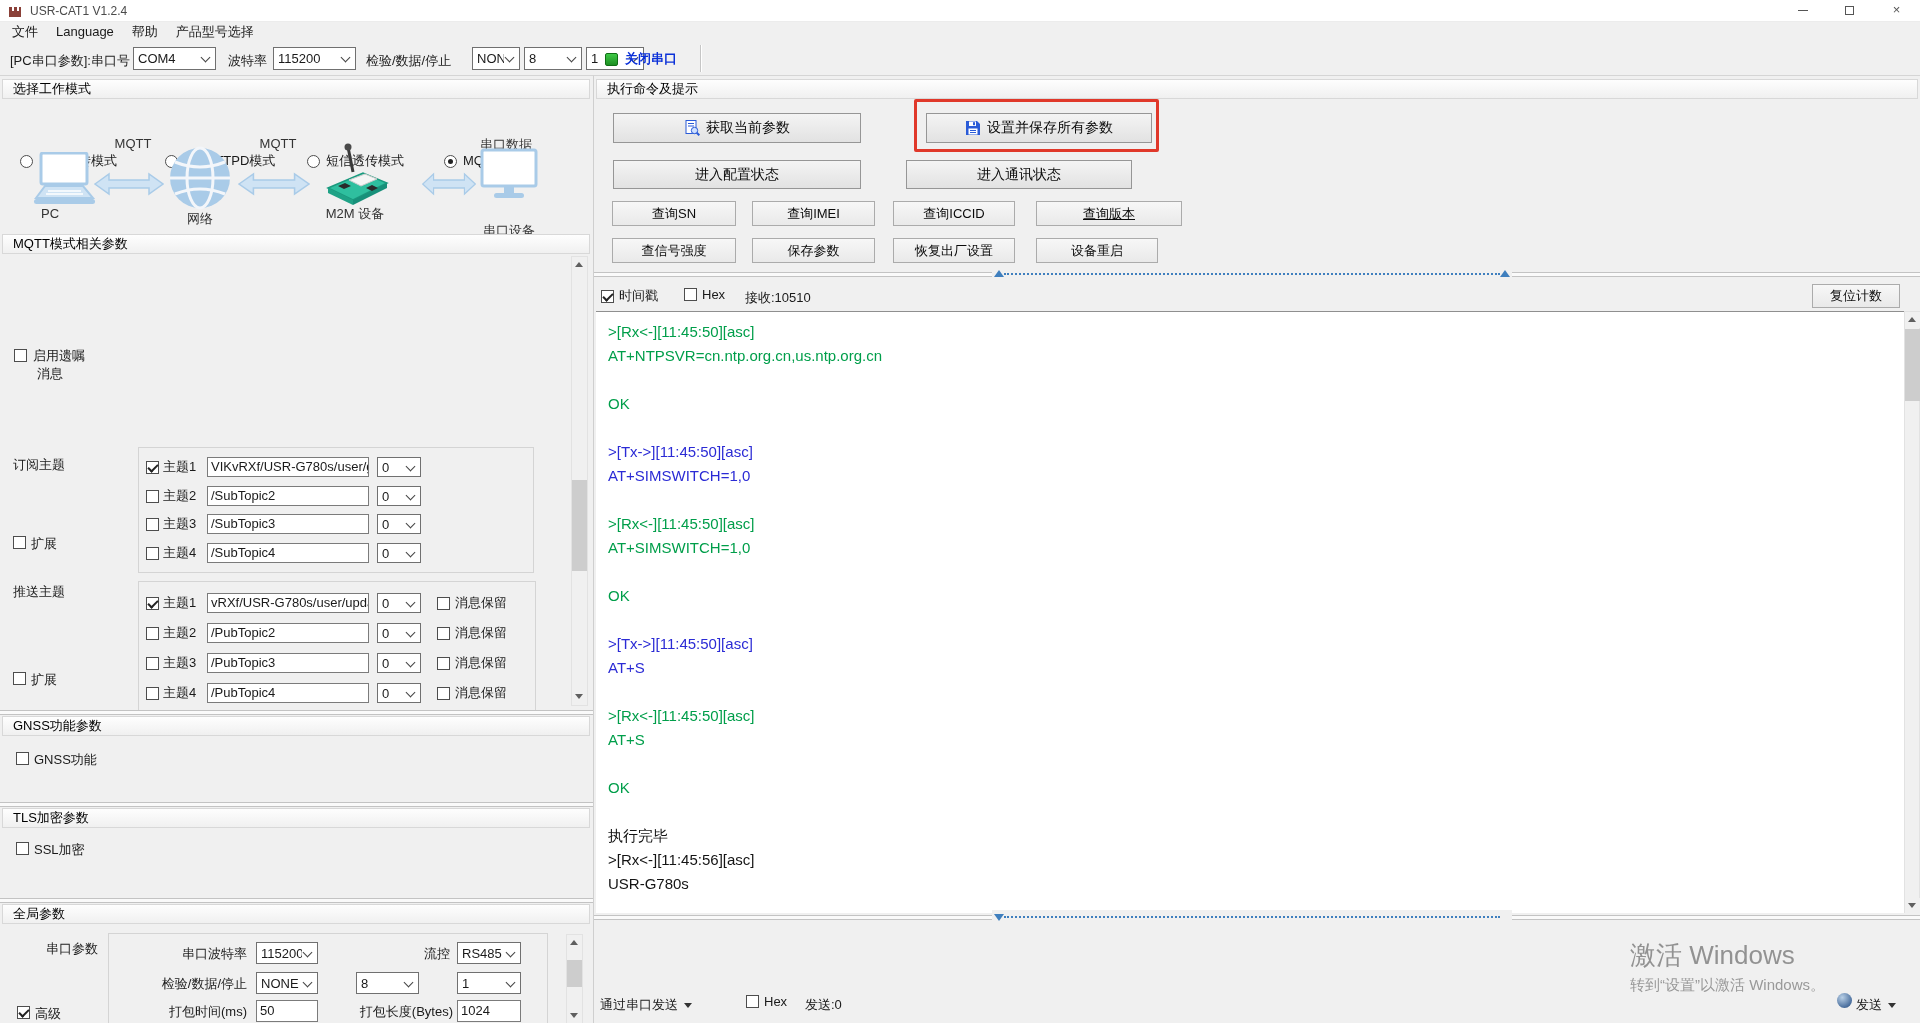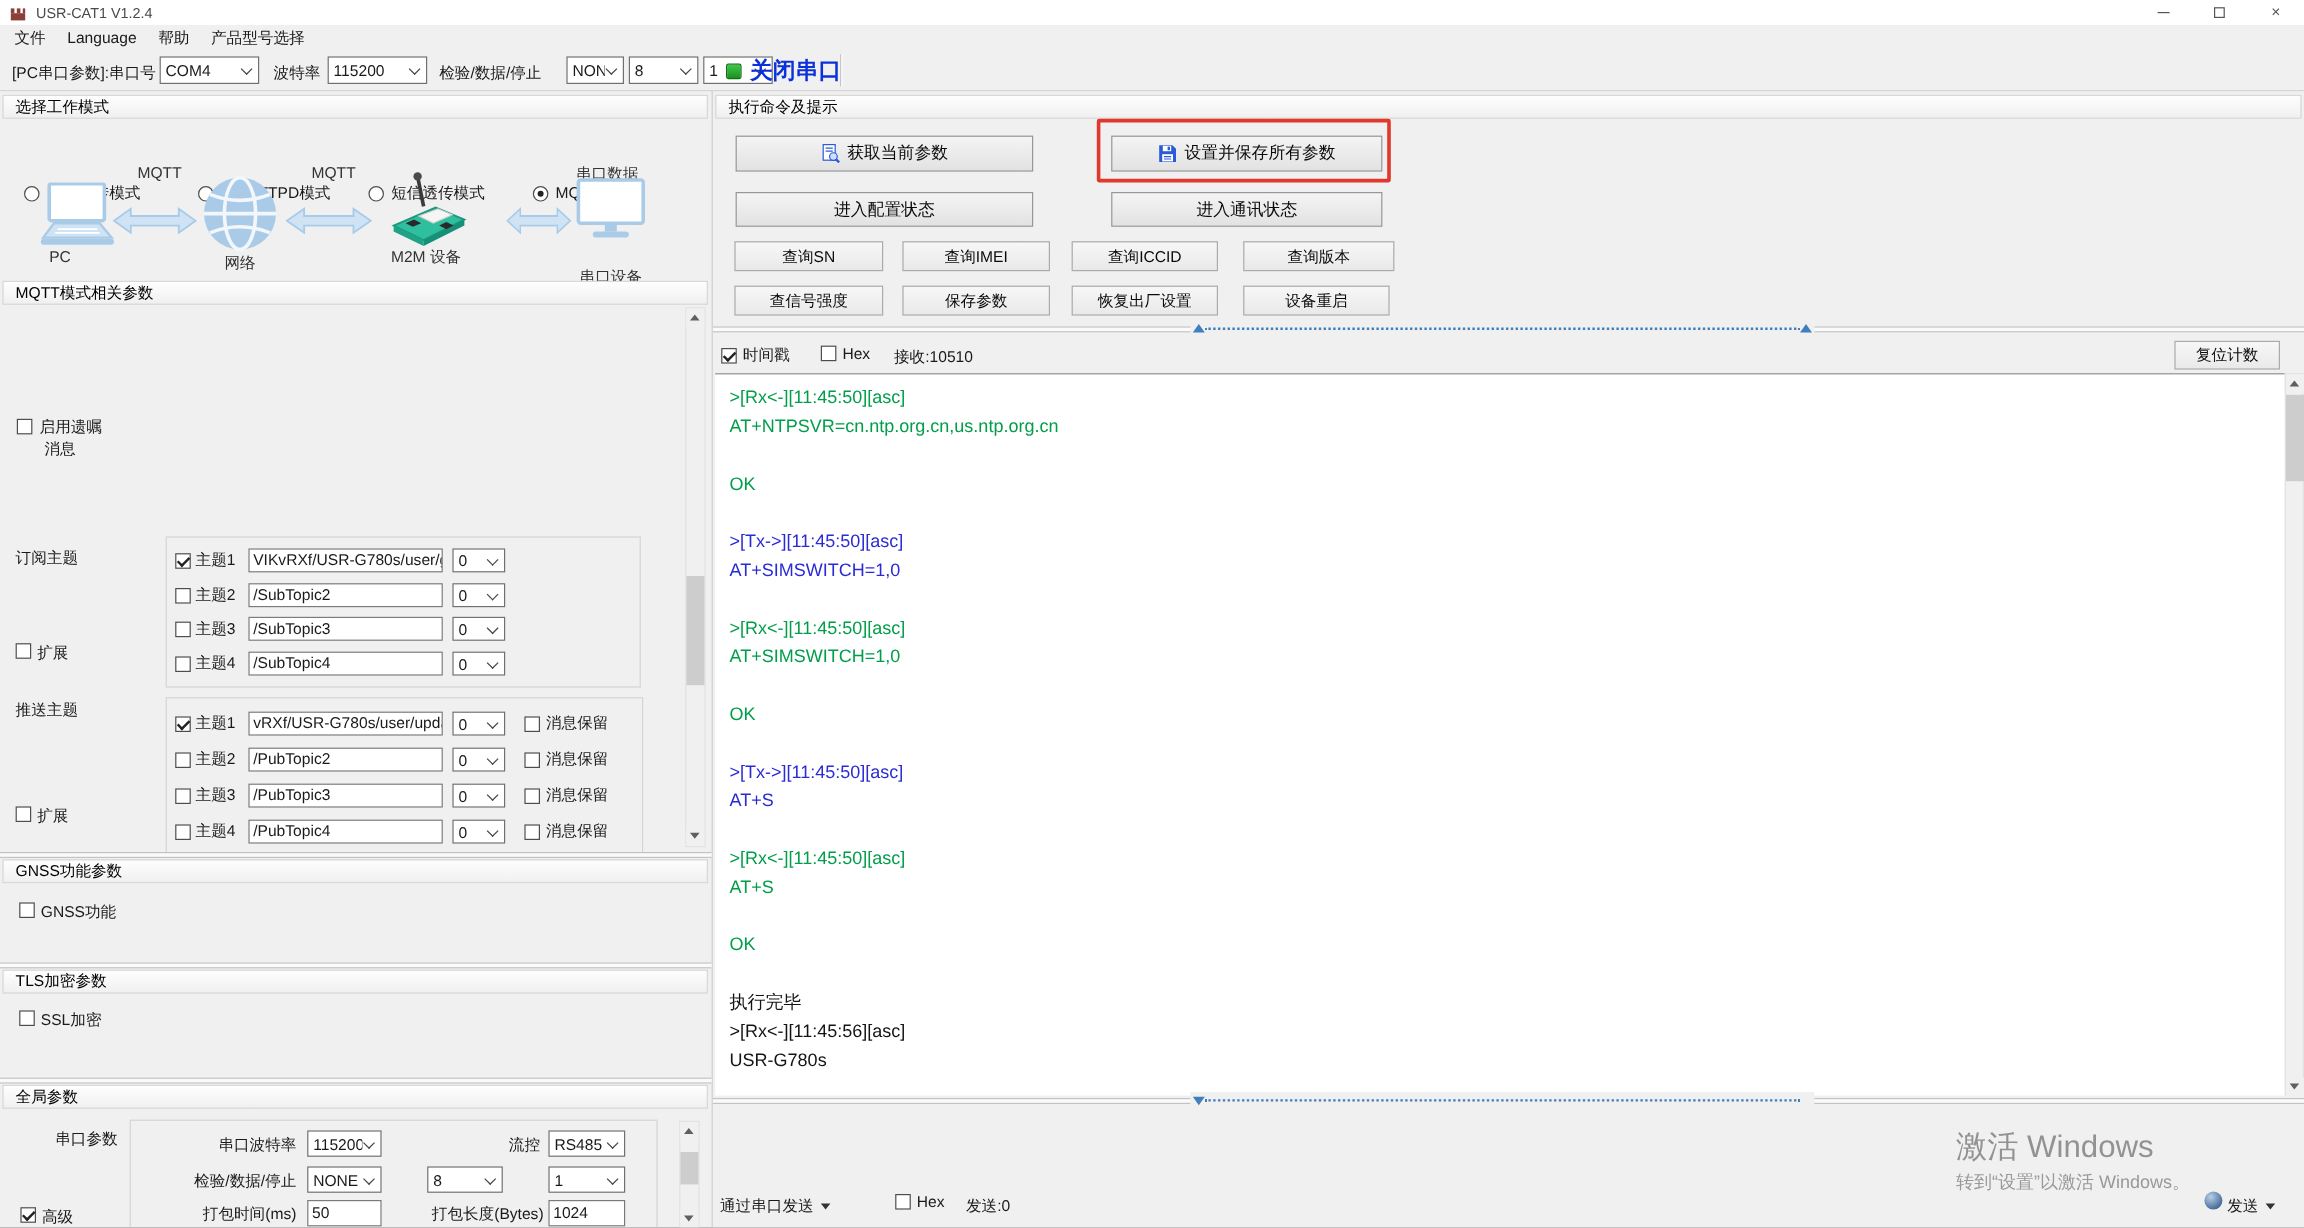--- a/index.html
+++ b/index.html
@@ -22,21 +22,21 @@
 .menubar{position:absolute;left:0;top:22px;width:1920px;height:20px;padding-left:3px;}
 .menu-item{display:inline-block;padding:0 9px;line-height:20px;color:#1a1a1a;}
 .toolbar{position:absolute;left:0;top:42px;width:1920px;height:33px;}
 .tb-label{position:absolute;top:10px;color:#1a1a1a;}
 .combo{position:absolute;height:23px;background:#fff;border:1px solid #707070;display:flex;align-items:center;}
 .combo-text{flex:1;padding-left:4px;overflow:hidden;white-space:nowrap;}
 .chev{position:relative;width:11px;height:11px;margin-right:4px;flex:none;}
 .chev::after{content:"";position:absolute;left:2px;top:1px;width:6px;height:6px;border-right:1px solid #444;border-bottom:1px solid #444;transform:rotate(45deg);}
 #close-port{position:absolute;left:605px;top:5px;height:24px;display:flex;align-items:center;}
 .green-dot{width:13px;height:13px;border:1px solid #0f6f15;border-radius:2px;background:linear-gradient(180deg,#3ec946,#1d8f23);}
-#close-port-label{margin-left:7px;font-size:19px;font-weight:bold;}
+#close-port-label{margin-left:7px;font-size:13px;font-weight:bold;}
 .tb-sep{position:absolute;left:700px;top:3px;height:27px;width:2px;border-left:1px solid #c6c6c6;border-right:1px solid #fff;}
 
 
 .left{position:absolute;left:0;top:75px;width:594px;height:948px;border-top:1px solid #d5d5d5;border-right:1px solid #cfcfcf;overflow:hidden;}
 .right{position:absolute;left:594px;top:75px;width:1326px;height:948px;border-top:1px solid #d5d5d5;overflow:hidden;}
 .hdr{position:absolute;height:20px;line-height:18px;padding-left:10px;background:linear-gradient(180deg,#fefefe,#f0f0f0);border:1px solid #d8d8d8;color:#000;}
 .dline{position:absolute;height:5px;border-top:1px solid #c3c3c3;border-bottom:1px solid #c3c3c3;background:#fafafa;}
 
 
 .cb{position:relative;width:13px;height:13px;background:#fff;border:1px solid #4d4d4d;display:inline-block;flex:none;}
@@ -412,21 +412,21 @@
           <line x1="5" y1="10.5" x2="11" y2="10.5" stroke="#2a5bd7"></line>
           <line x1="5" y1="12.5" x2="11" y2="12.5" stroke="#2a5bd7"></line>
         </svg>
       </span>
       <span>设置并保存所有参数</span>
     </div>
 
     <div class="btn" style="left:19px;top:84px;width:248px;height:29px">
       <span>进入配置状态</span>
     </div>
-    <div class="btn" style="left:332px;top:84px;width:226px;height:29px">
+    <div class="btn" style="left:312px;top:84px;width:226px;height:29px">
       <span>进入通讯状态</span>
     </div>
 
     <div class="dline" style="left:0;top:196px;width:1326px"></div>
     <div class="track" style="left:398px;top:191px;width:520px">
       <span class="tri up" style="left:2px"></span>
       <span class="dots"></span>
       <span class="tri up" style="right:2px"></span>
     </div>
 
@@ -493,19 +493,19 @@
       <span id="wm1">激活 Windows</span>
       <span id="wm2">转到“设置”以激活 Windows。</span>
       <span id="send-icon"></span>
       <span class="abs" style="left:1262px;top:72px">
         <span>发送</span><span class="tri-down-sm"></span>
       </span>
     </div>
   <div class="btn small" style="left: 18px; top: 125px; width: 124px; height: 25px;">查询SN</div>
       <div class="btn small" style="left: 158px; top: 125px; width: 123px; height: 25px;">查询IMEI</div>
       <div class="btn small" style="left: 299px; top: 125px; width: 122px; height: 25px;">查询ICCID</div>
-      <div class="btn small" style="left: 442px; top: 125px; width: 126px; height: 25px;">查询版本</div>
+      <div class="btn small" style="left: 442px; top: 125px; width: 146px; height: 25px; text-decoration: underline;">查询版本</div>
       <div class="btn small" style="left: 18px; top: 162px; width: 124px; height: 25px;">查信号强度</div>
       <div class="btn small" style="left: 158px; top: 162px; width: 123px; height: 25px;">保存参数</div>
       <div class="btn small" style="left: 299px; top: 162px; width: 122px; height: 25px;">恢复出厂设置</div>
       <div class="btn small" style="left: 442px; top: 162px; width: 122px; height: 25px;">设备重启</div>
     </div>
 </div>
 
 </body></html>

